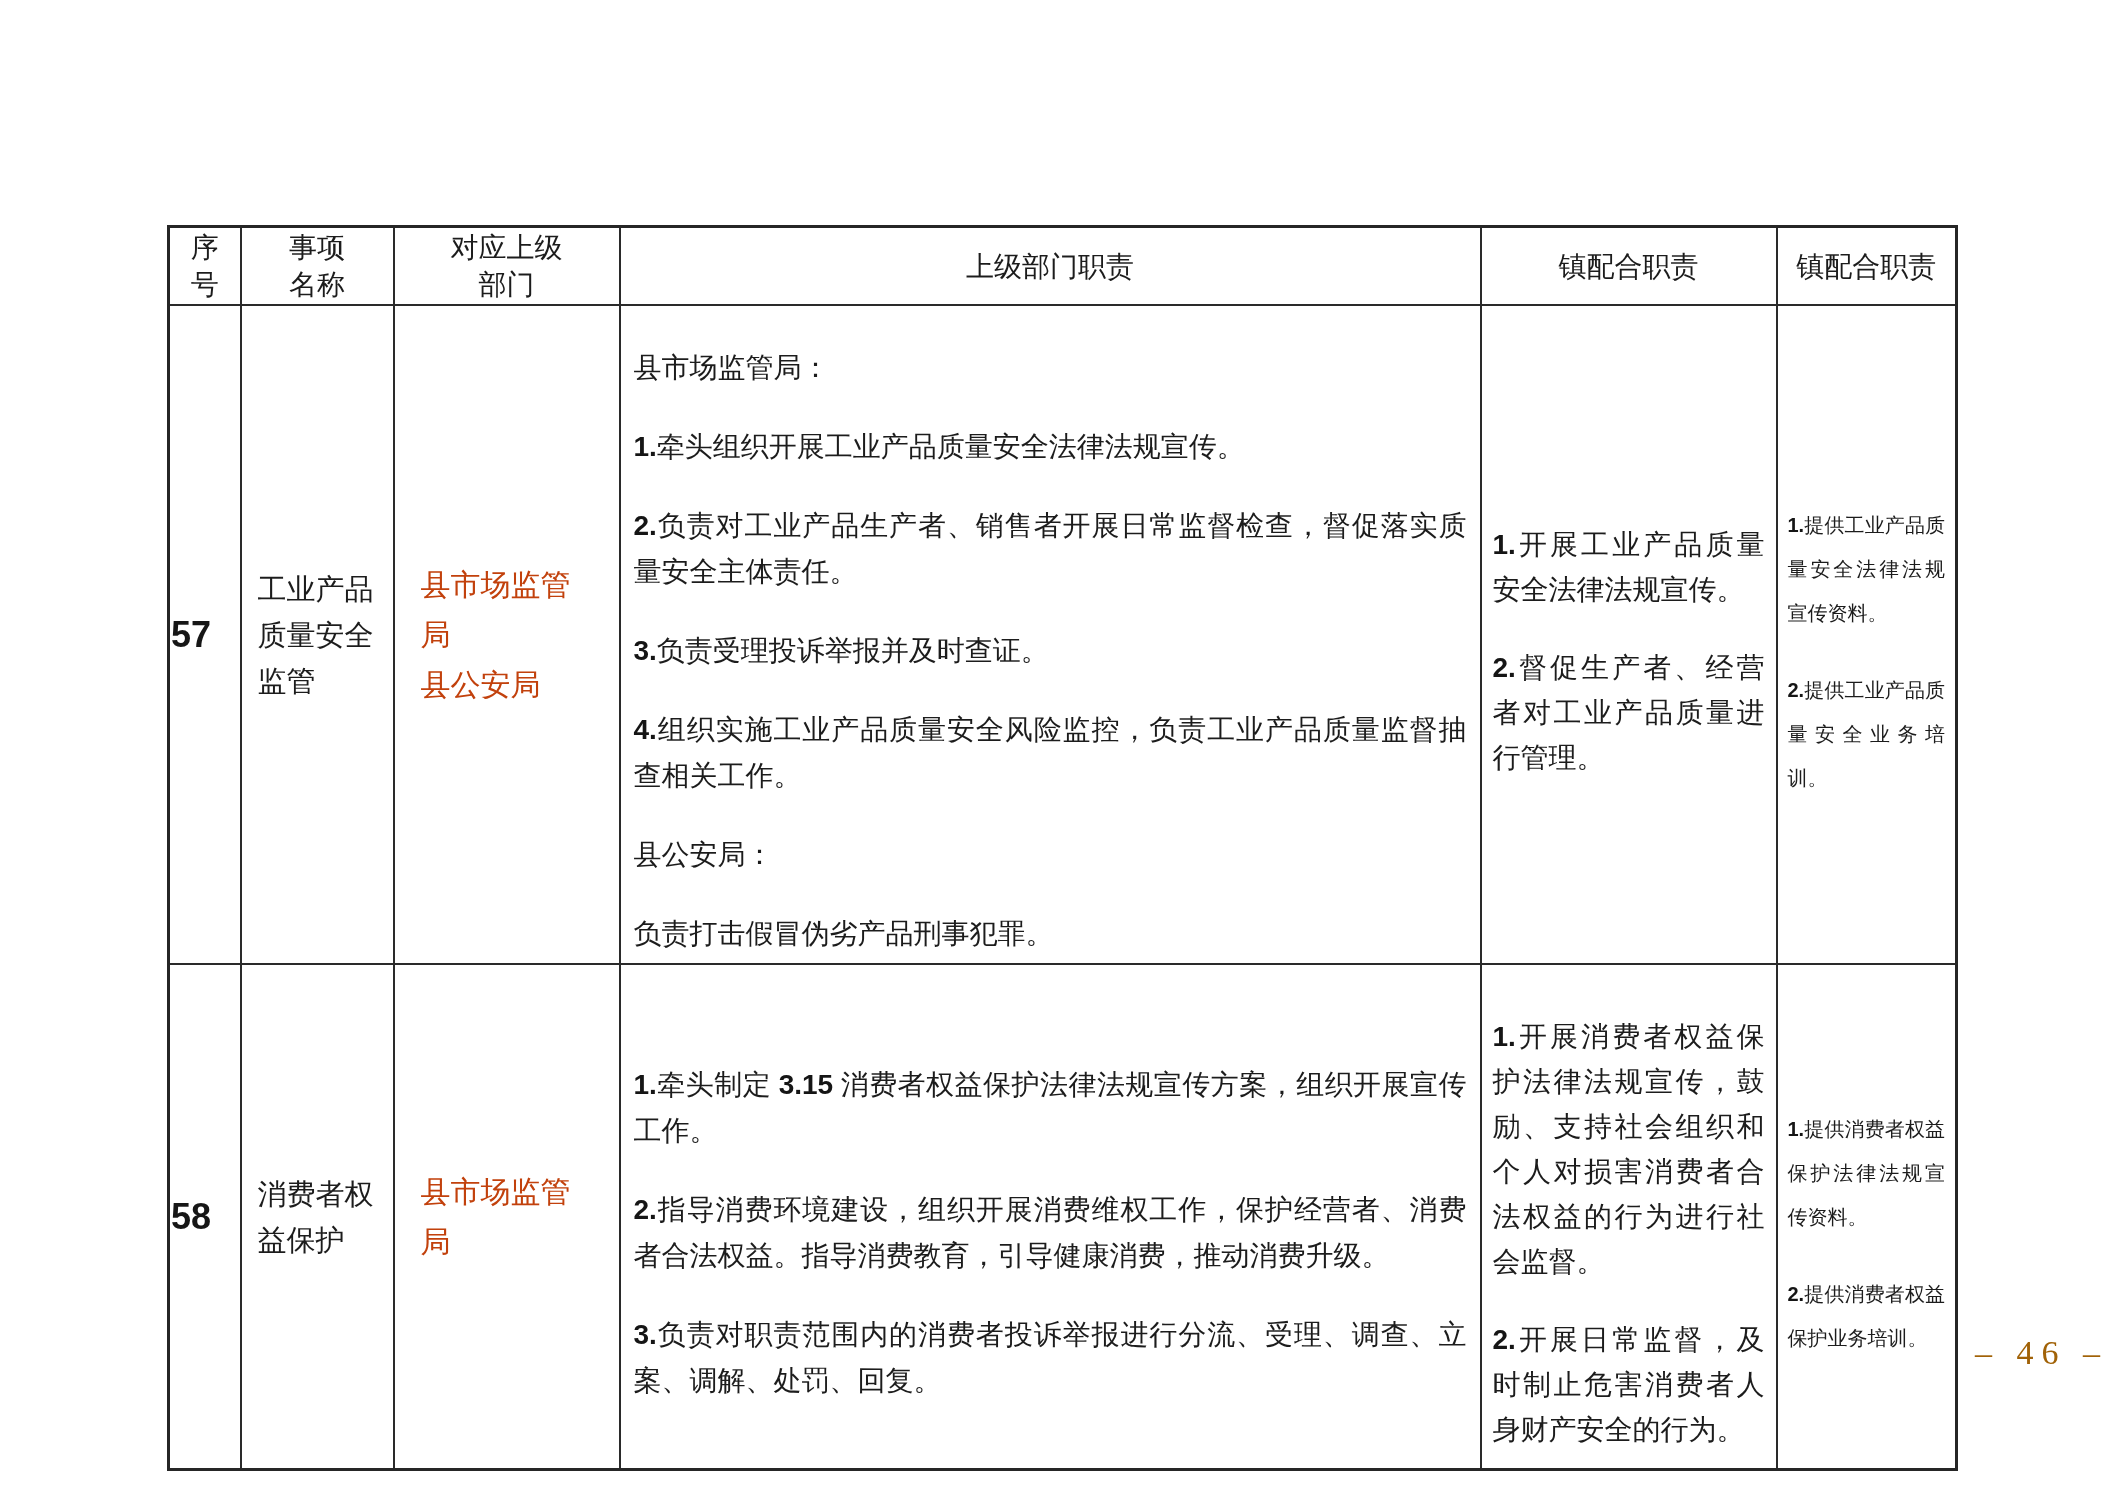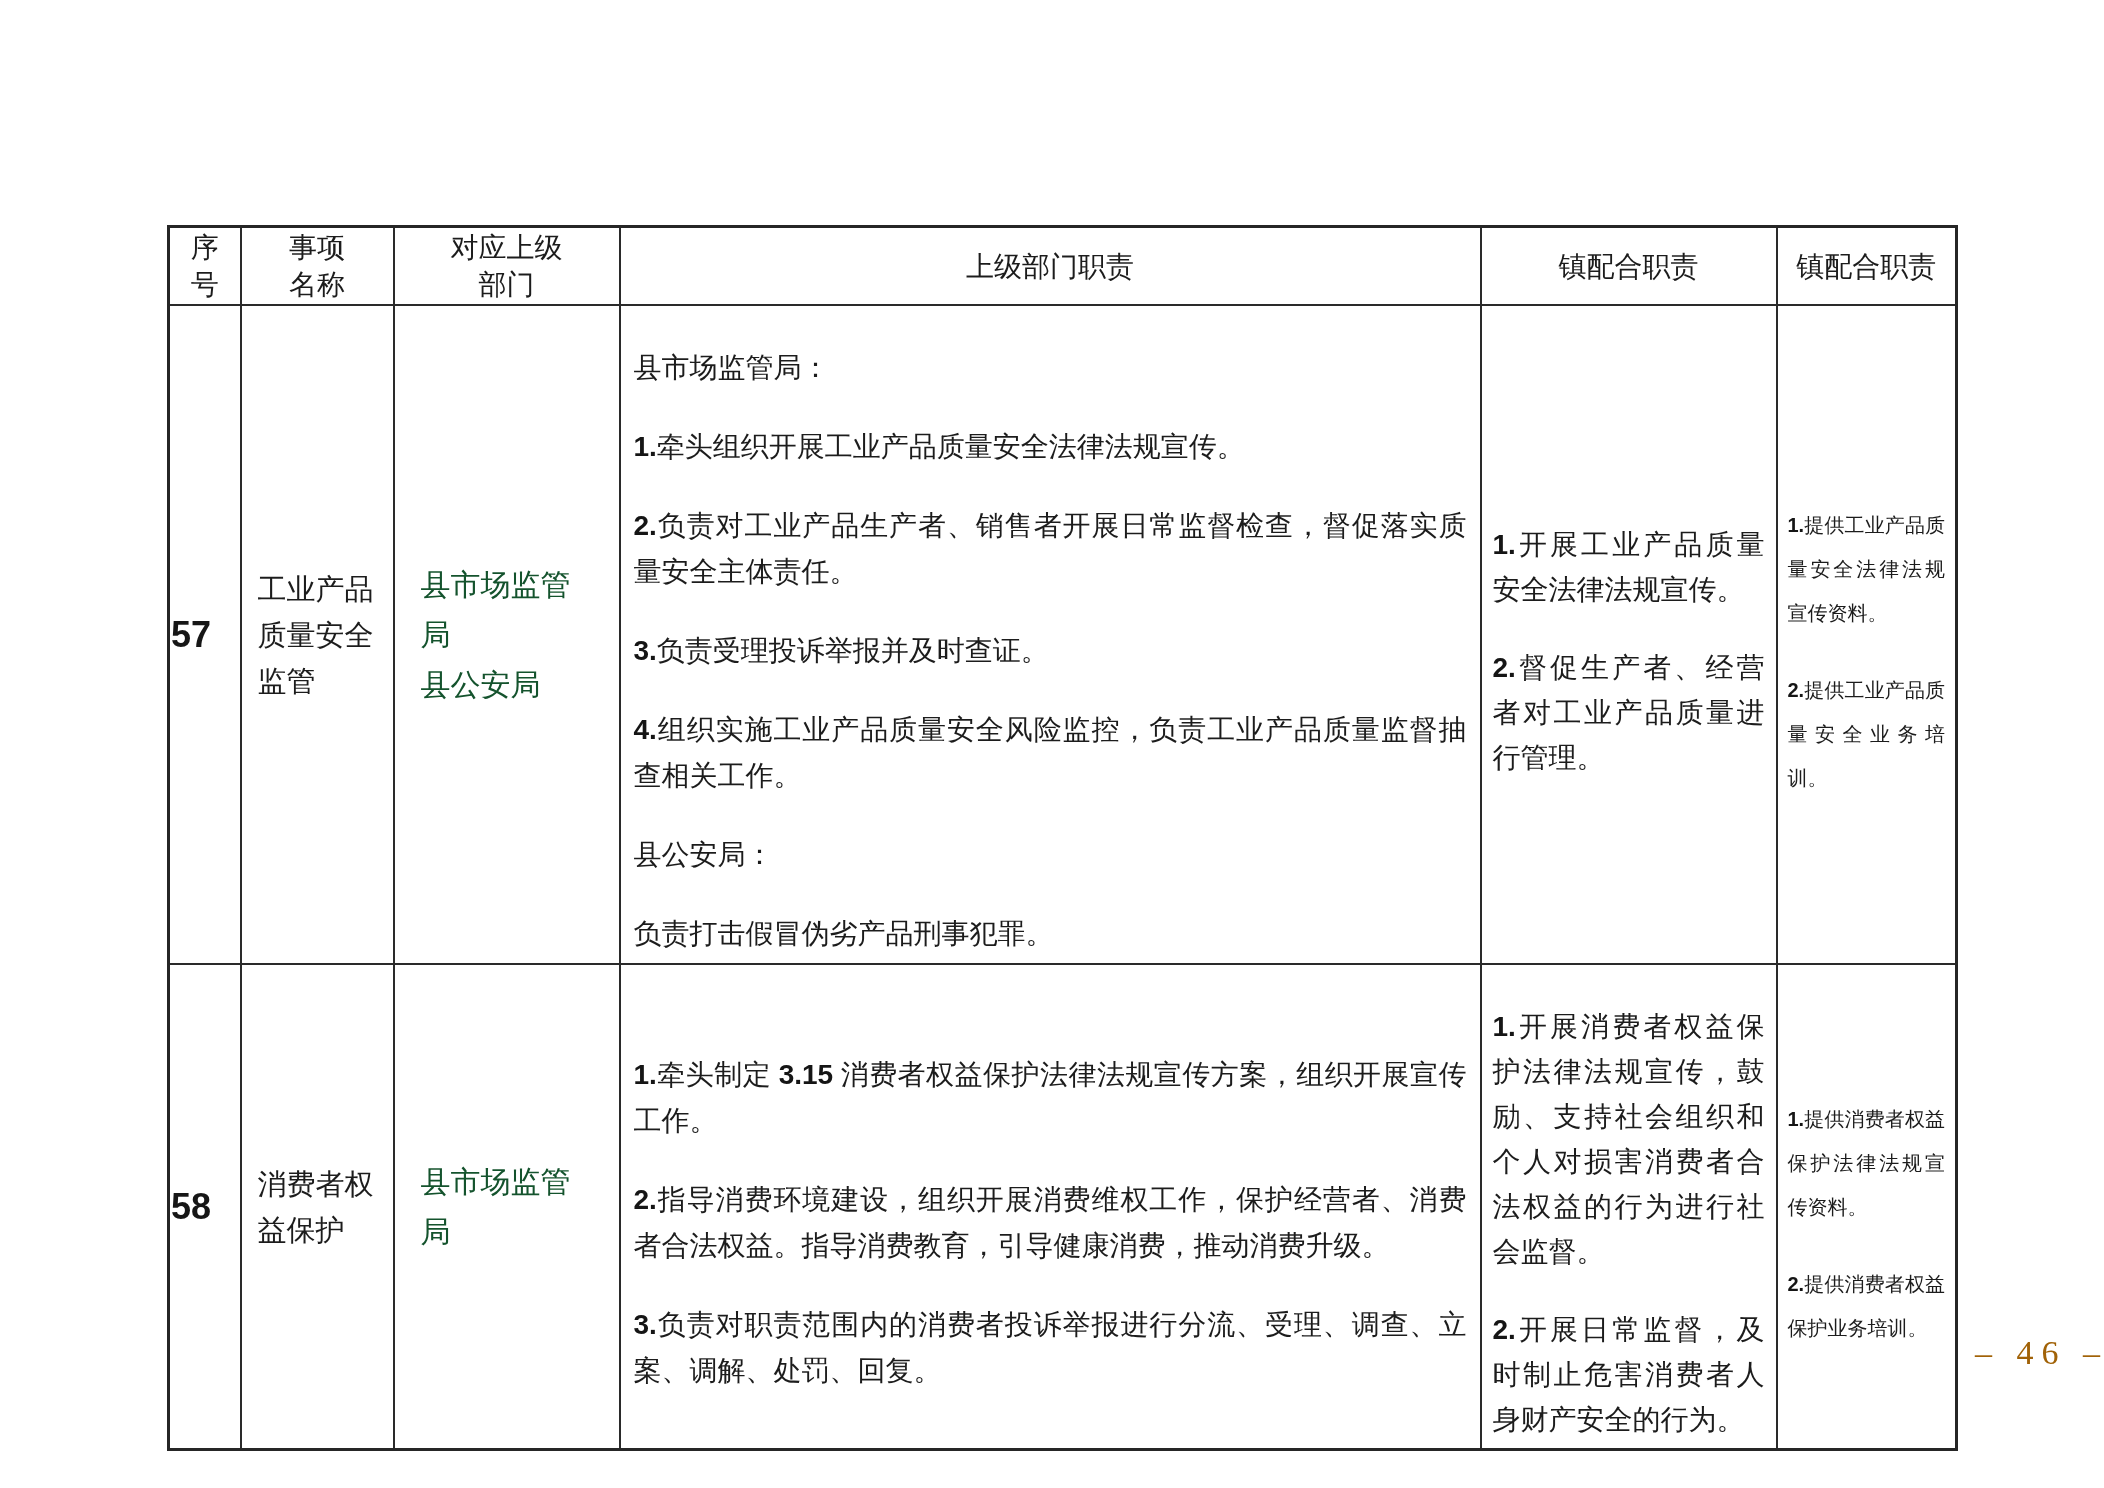--- a/index.html
+++ b/index.html
@@ -31,27 +31,27 @@
   td.seq{
     font-family:"Liberation Sans","DejaVu Sans",sans-serif;
     font-size:36px;font-weight:600;color:#161616;
   }
   td.name{
     font-size:29px;line-height:46px;padding:15px 16px;
     color:#1c1c1c;
   }
   td.dept{
     font-size:30px;line-height:50px;padding:0 26px;
-    white-space:pre-line;color:#14532d;
+    white-space:pre-line;color:#c2410c;
   }
   td.duties{
     font-size:28px;line-height:46px;padding:6px 13px;color:#1c1c1c;
   }
   td.duties-town{
-    font-size:28px;line-height:45px;padding:6px 11px;color:#1c1c1c;
+    font-size:28px;line-height:45px;padding:16px 11px;color:#1c1c1c;
   }
   td.duties-guarantee{
     font-size:20px;line-height:44px;padding:6px 10px;color:#1c1c1c;
   }
   .duty-line{
     text-align:justify;text-align-last:left;
     text-justify:inter-character;
     margin-top:33px;
   }
   .num{

